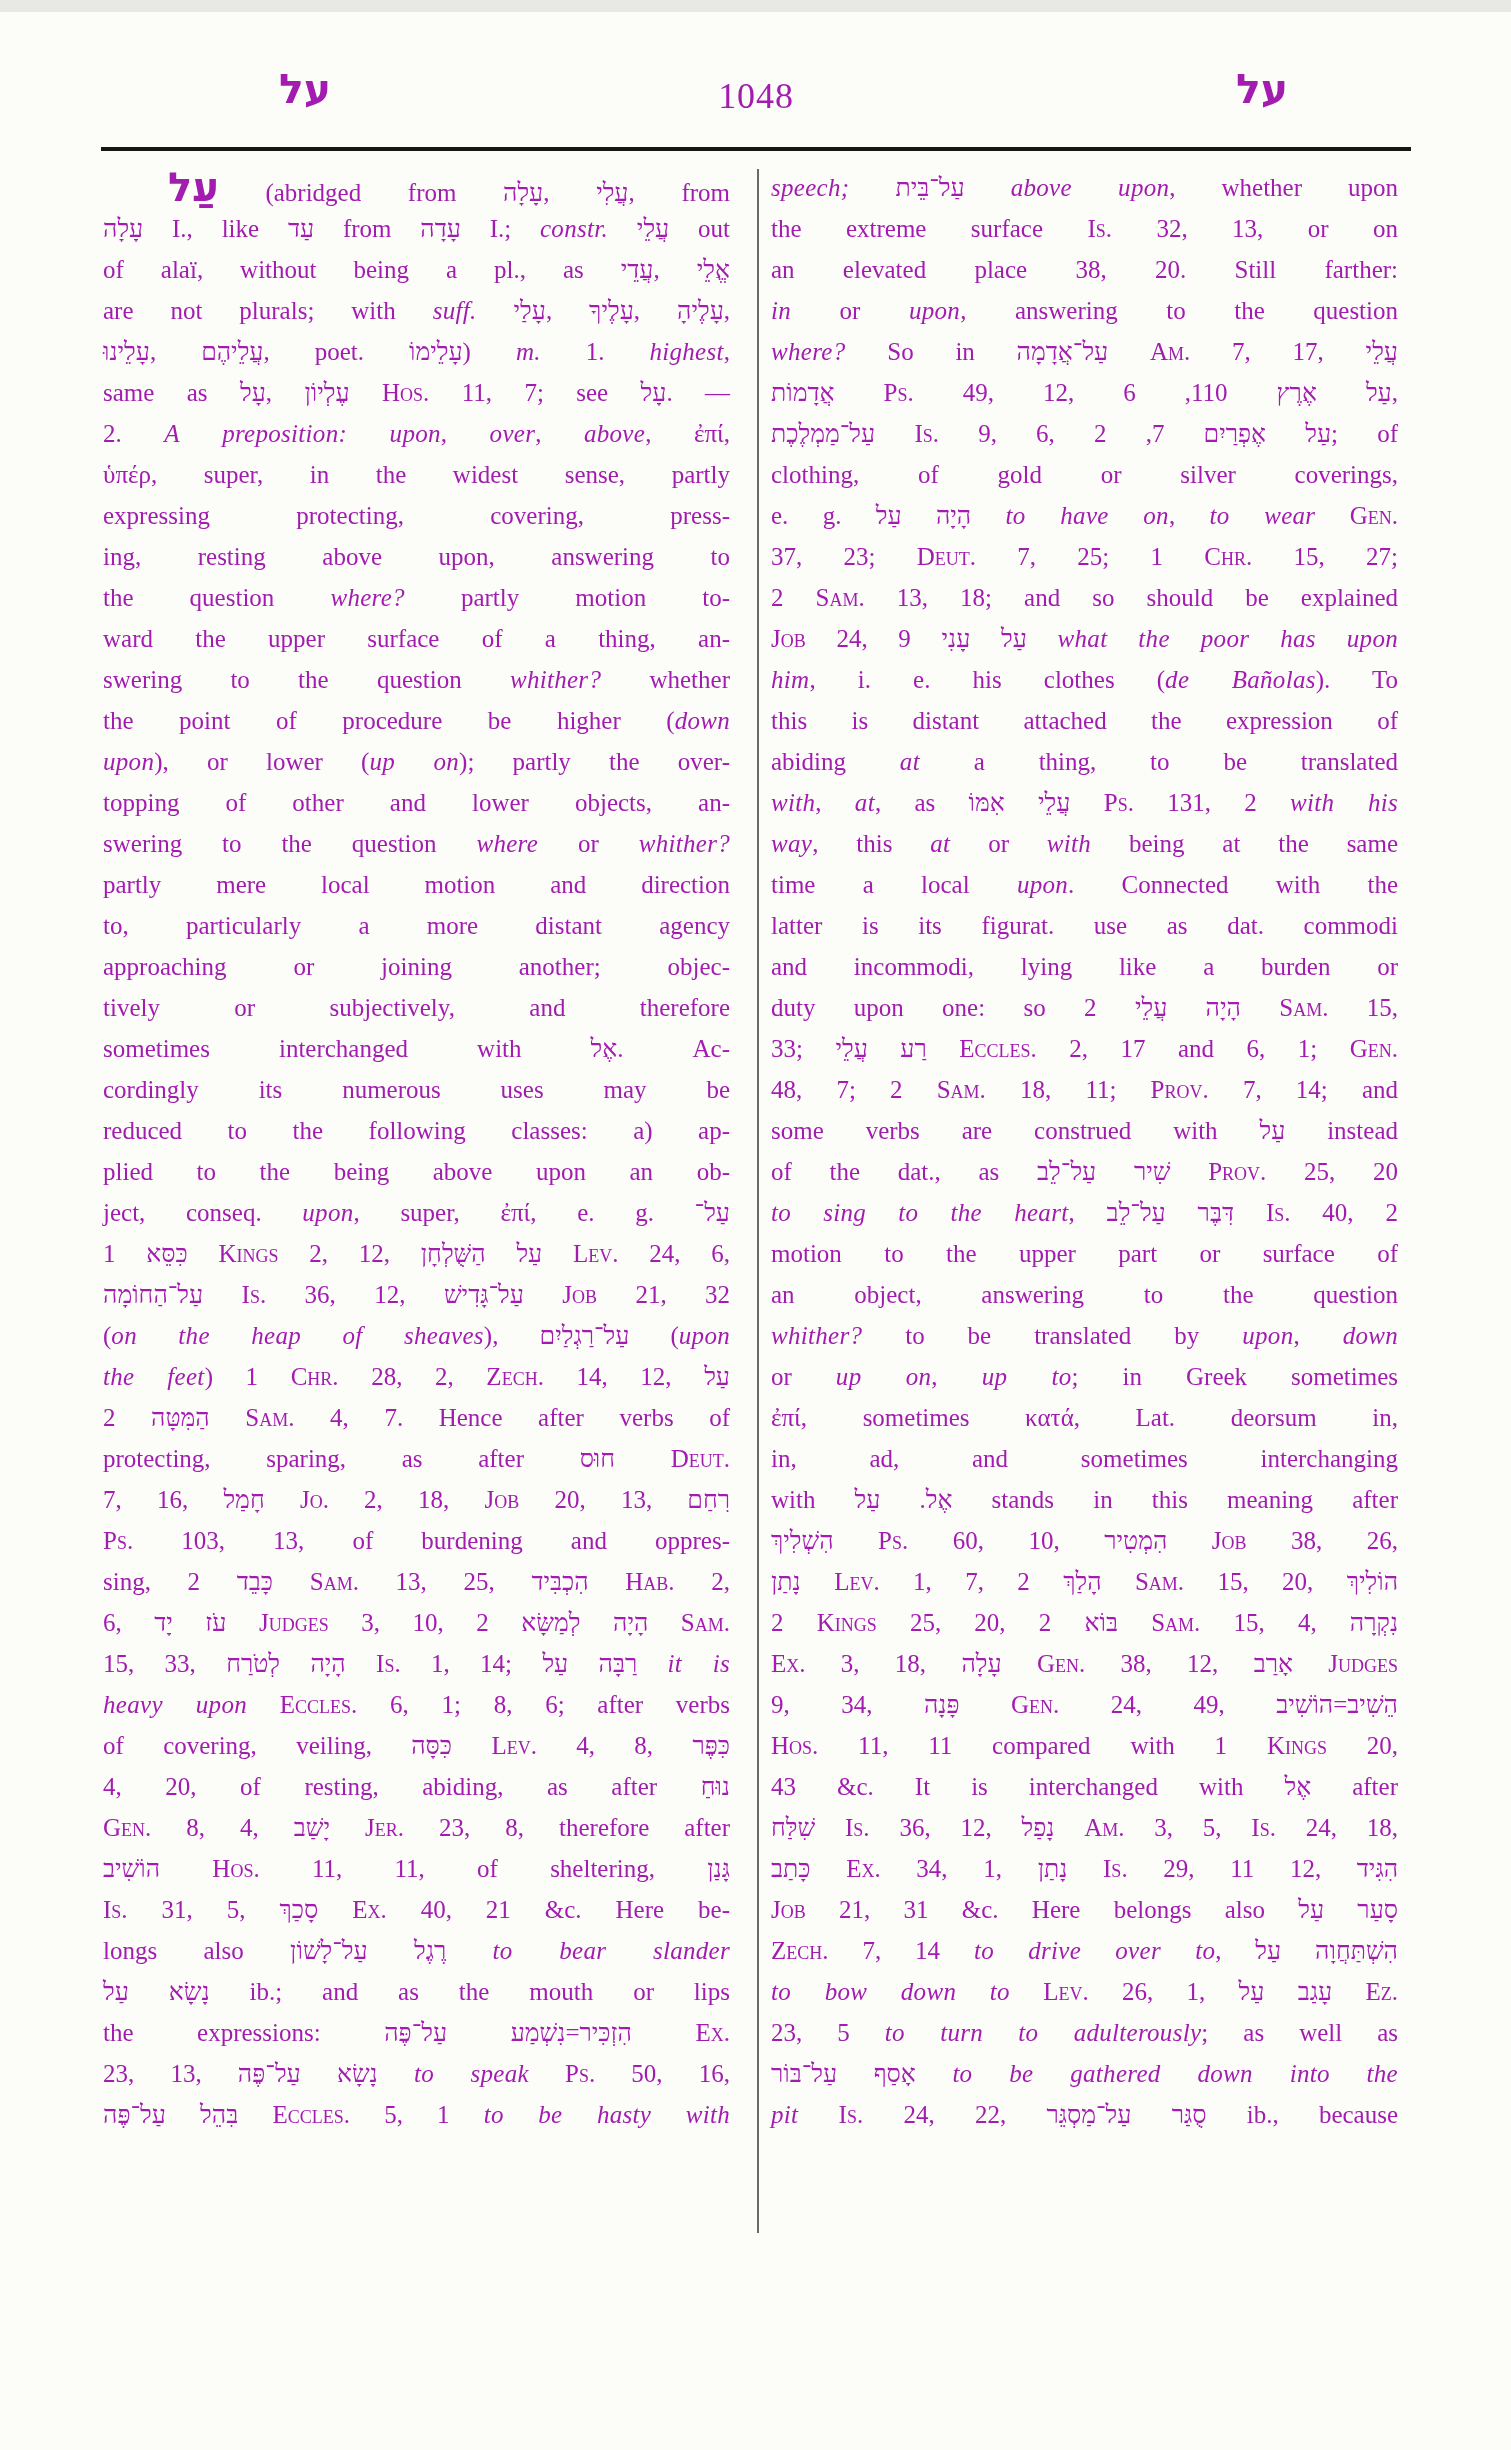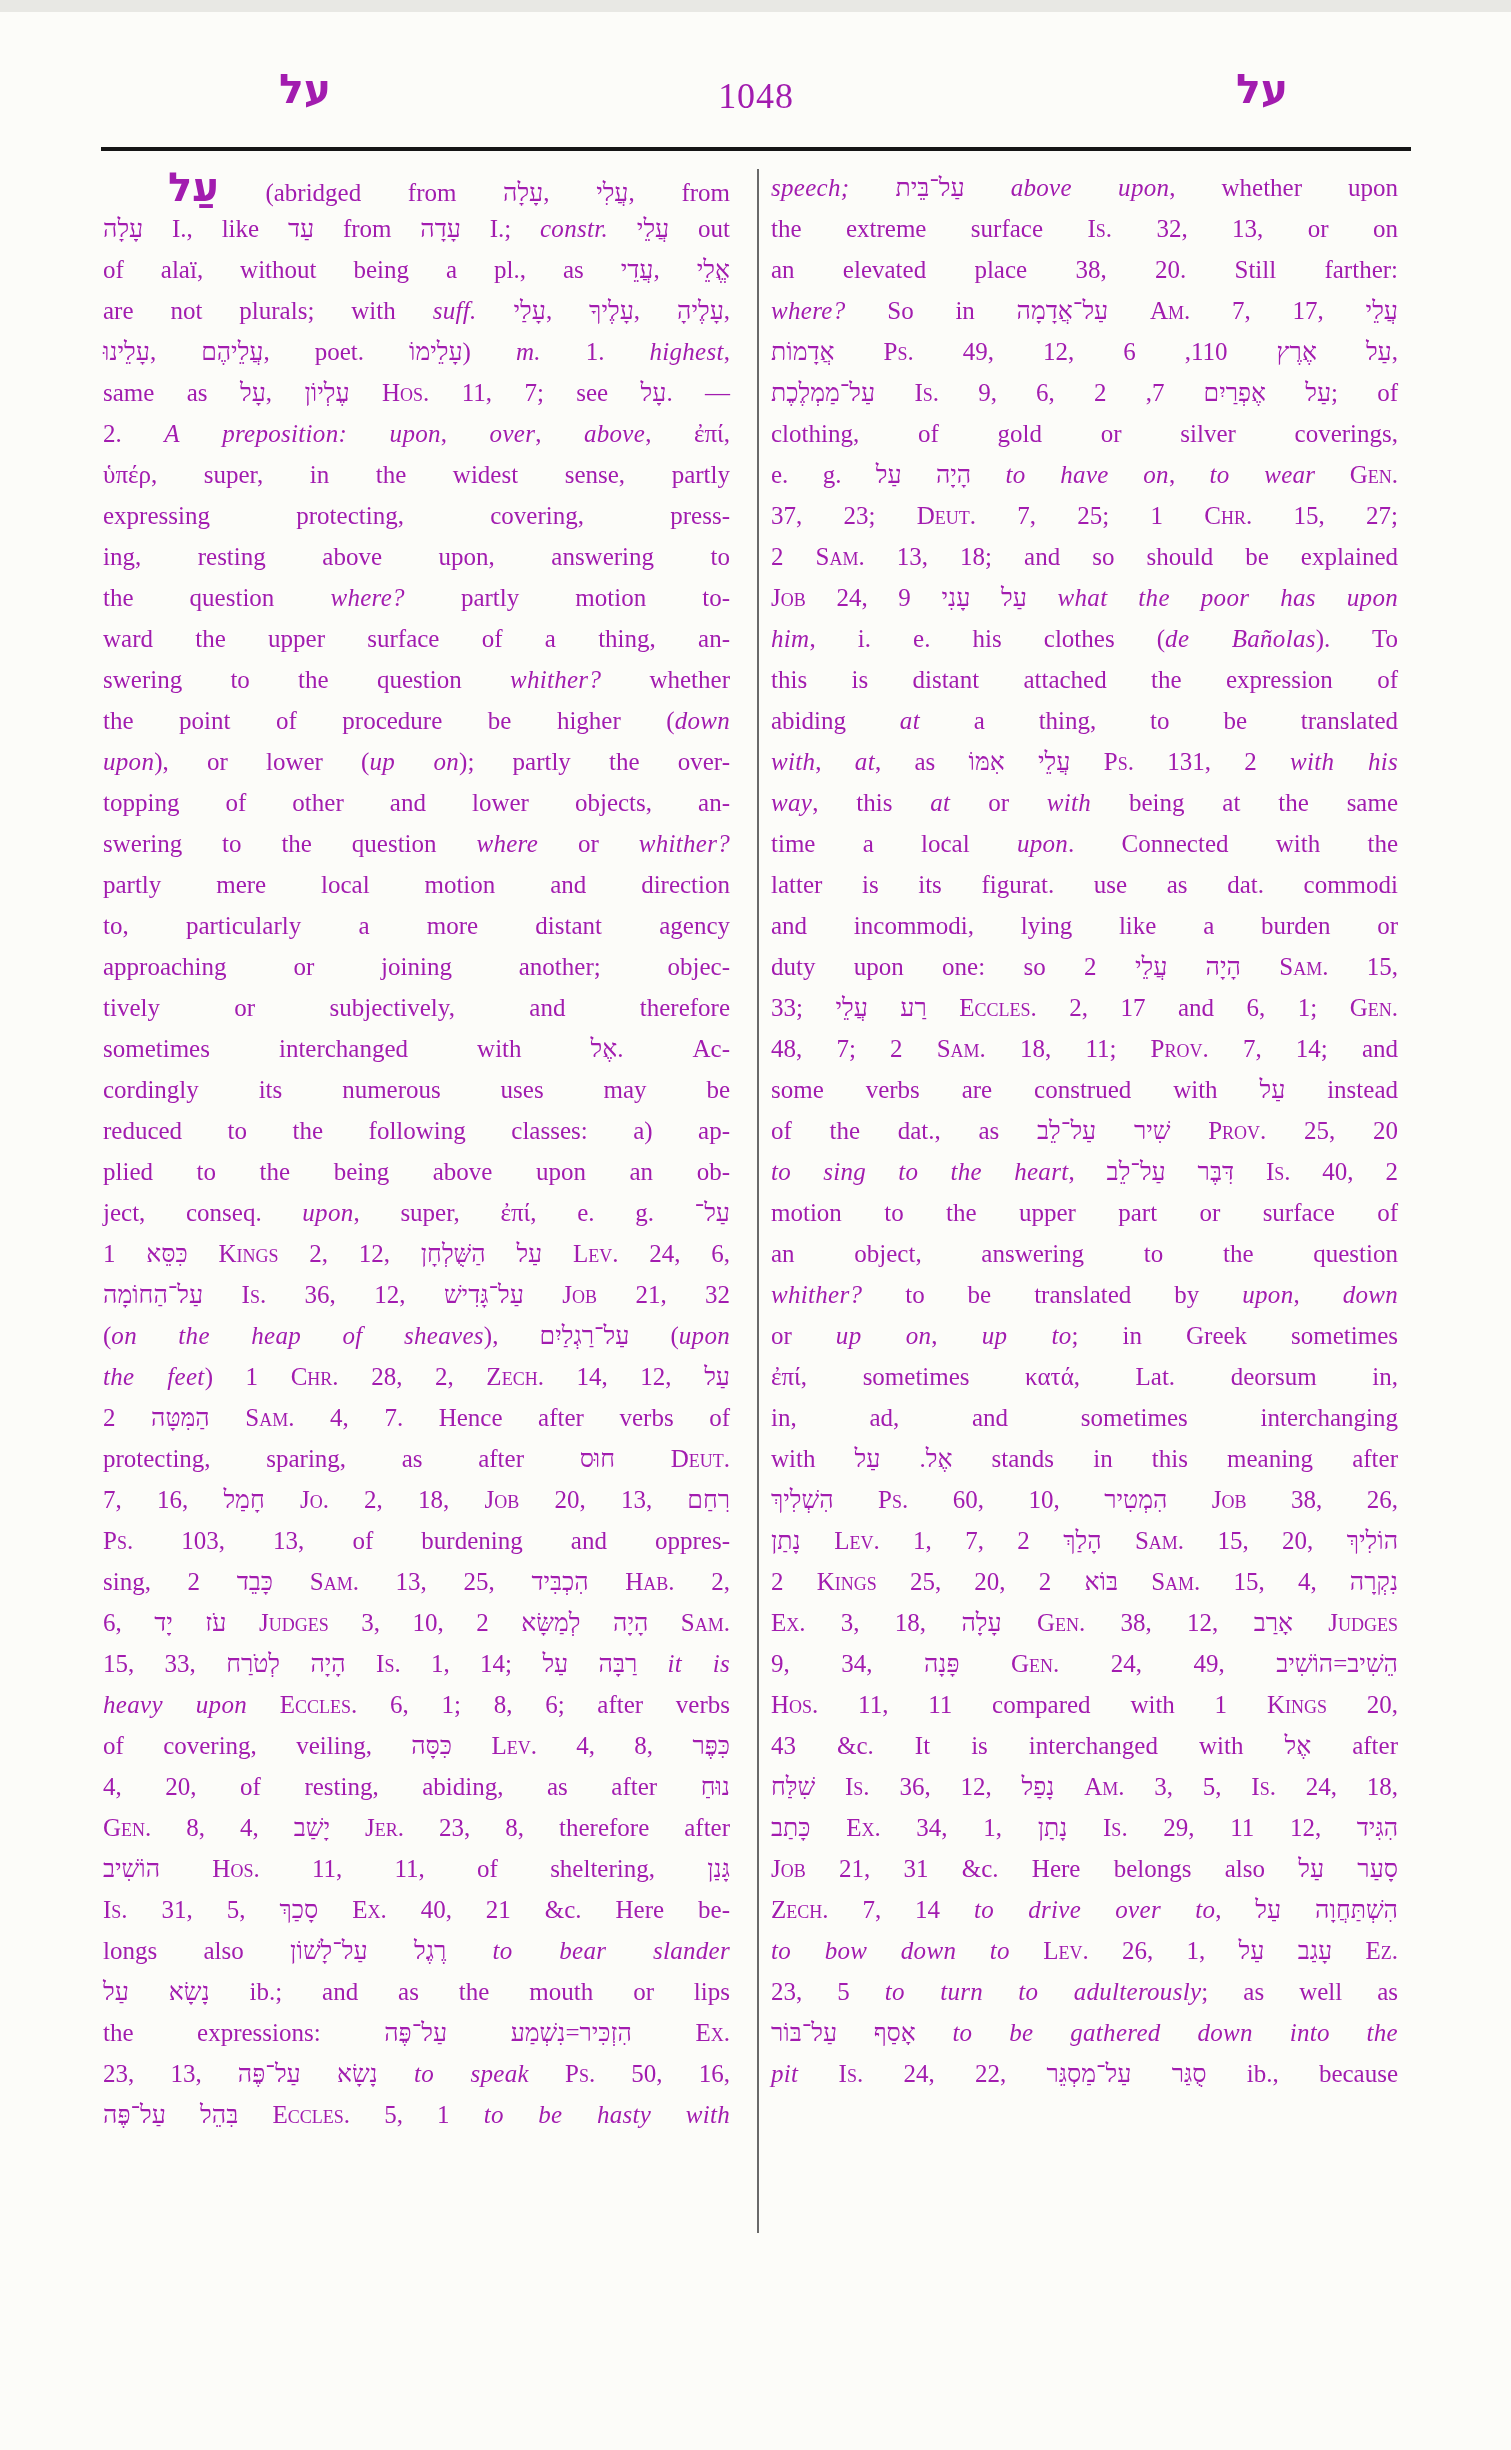--- a/index.html
+++ b/index.html
@@ -111,20 +111,21 @@
         <div class="line" data-name="text-line">longs also רֶגֶל עַל־לָשׁוֹן <i>to bear slander</i></div>
         <div class="line" data-name="text-line">נָשָׂא עַל ib.; and as the mouth or lips</div>
         <div class="line" data-name="text-line">the expressions: הִזְכִּיר=נִשְׁמַע עַל־פֶּה <span class="sc">Ex.</span></div>
         <div class="line" data-name="text-line">23, 13, נָשָׂא עַל־פֶּה <i>to speak</i> <span class="sc">Ps.</span> 50, 16,</div>
         <div class="line" data-name="text-line">בִּהֵל עַל־פֶּה <span class="sc">Eccles.</span> 5, 1 <i>to be hasty with</i></div>
       </div>
     <div class="col" data-name="right-column">
         <div class="line" data-name="text-line"><i>speech;</i> עַל־בֵּית <i>above upon</i>, whether upon</div>
         <div class="line" data-name="text-line">the extreme surface <span class="sc">Is.</span> 32, 13, or on</div>
         <div class="line" data-name="text-line">an elevated place 38, 20.  Still farther:</div>
+        <div class="line" data-name="text-line"><i>in</i> or <i>upon</i>, answering to the question</div>
         <div class="line" data-name="text-line"><i>where?</i>  So in עַל־אֲדָמָה <span class="sc">Am.</span> 7, 17, עֲלֵי</div>
         <div class="line" data-name="text-line">אֲדָמוֹת <span class="sc">Ps.</span> 49, 12, עַל אֶרֶץ 110, 6,</div>
         <div class="line" data-name="text-line">עַל־מַמְלֶכֶת <span class="sc">Is.</span> 9, 6, עַל אֶפְרַיִם 7, 2; of</div>
         <div class="line" data-name="text-line">clothing, of gold or silver coverings,</div>
         <div class="line" data-name="text-line">e. g. הָיָה עַל <i>to have on</i>, <i>to wear</i> <span class="sc">Gen.</span></div>
         <div class="line" data-name="text-line">37, 23; <span class="sc">Deut.</span> 7, 25; 1 <span class="sc">Chr.</span> 15, 27;</div>
         <div class="line" data-name="text-line">2 <span class="sc">Sam.</span> 13, 18; and so should be explained</div>
         <div class="line" data-name="text-line"><span class="sc">Job</span> 24, 9 עַל עָנִי <i>what the poor has upon</i></div>
         <div class="line" data-name="text-line"><i>him</i>, i. e. his clothes (<i>de Bañolas</i>).  To</div>
         <div class="line" data-name="text-line">this is distant attached the expression of</div>

